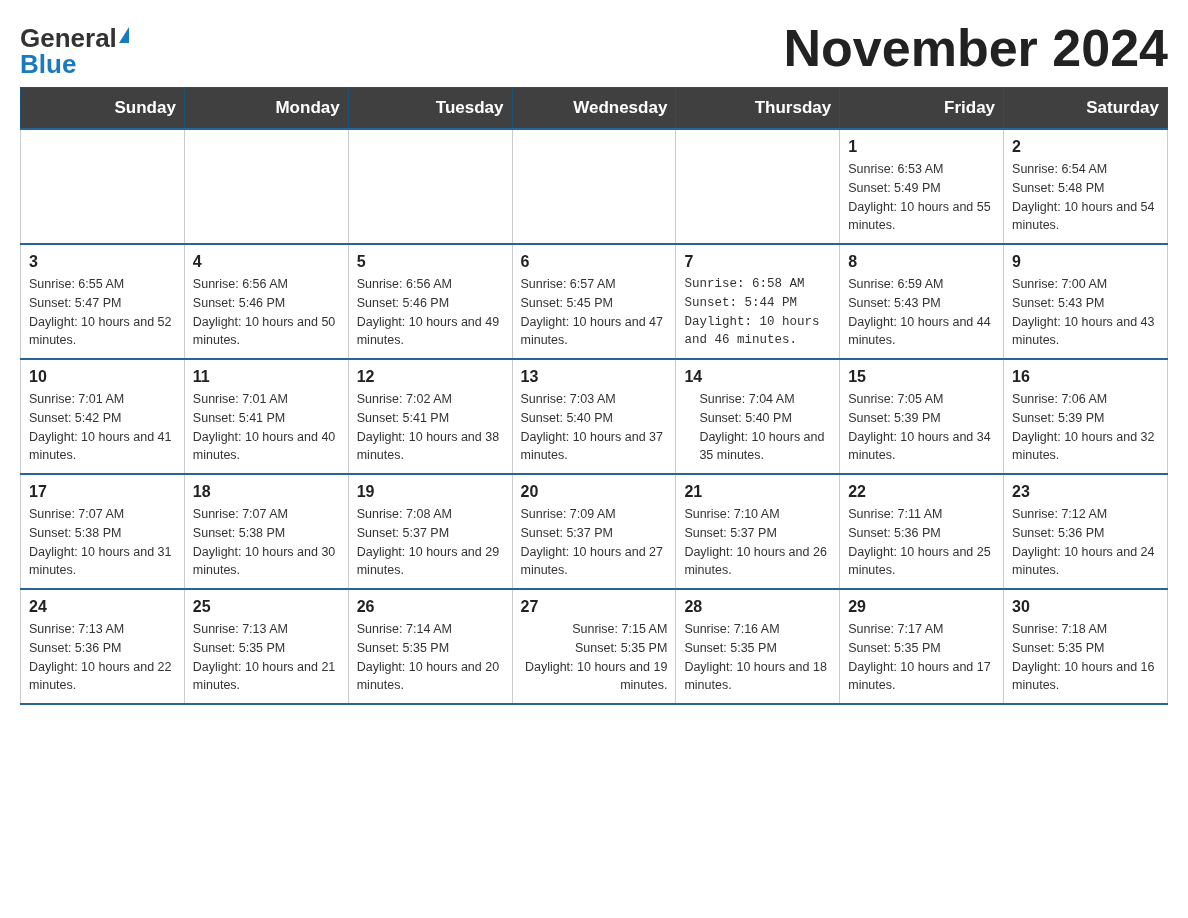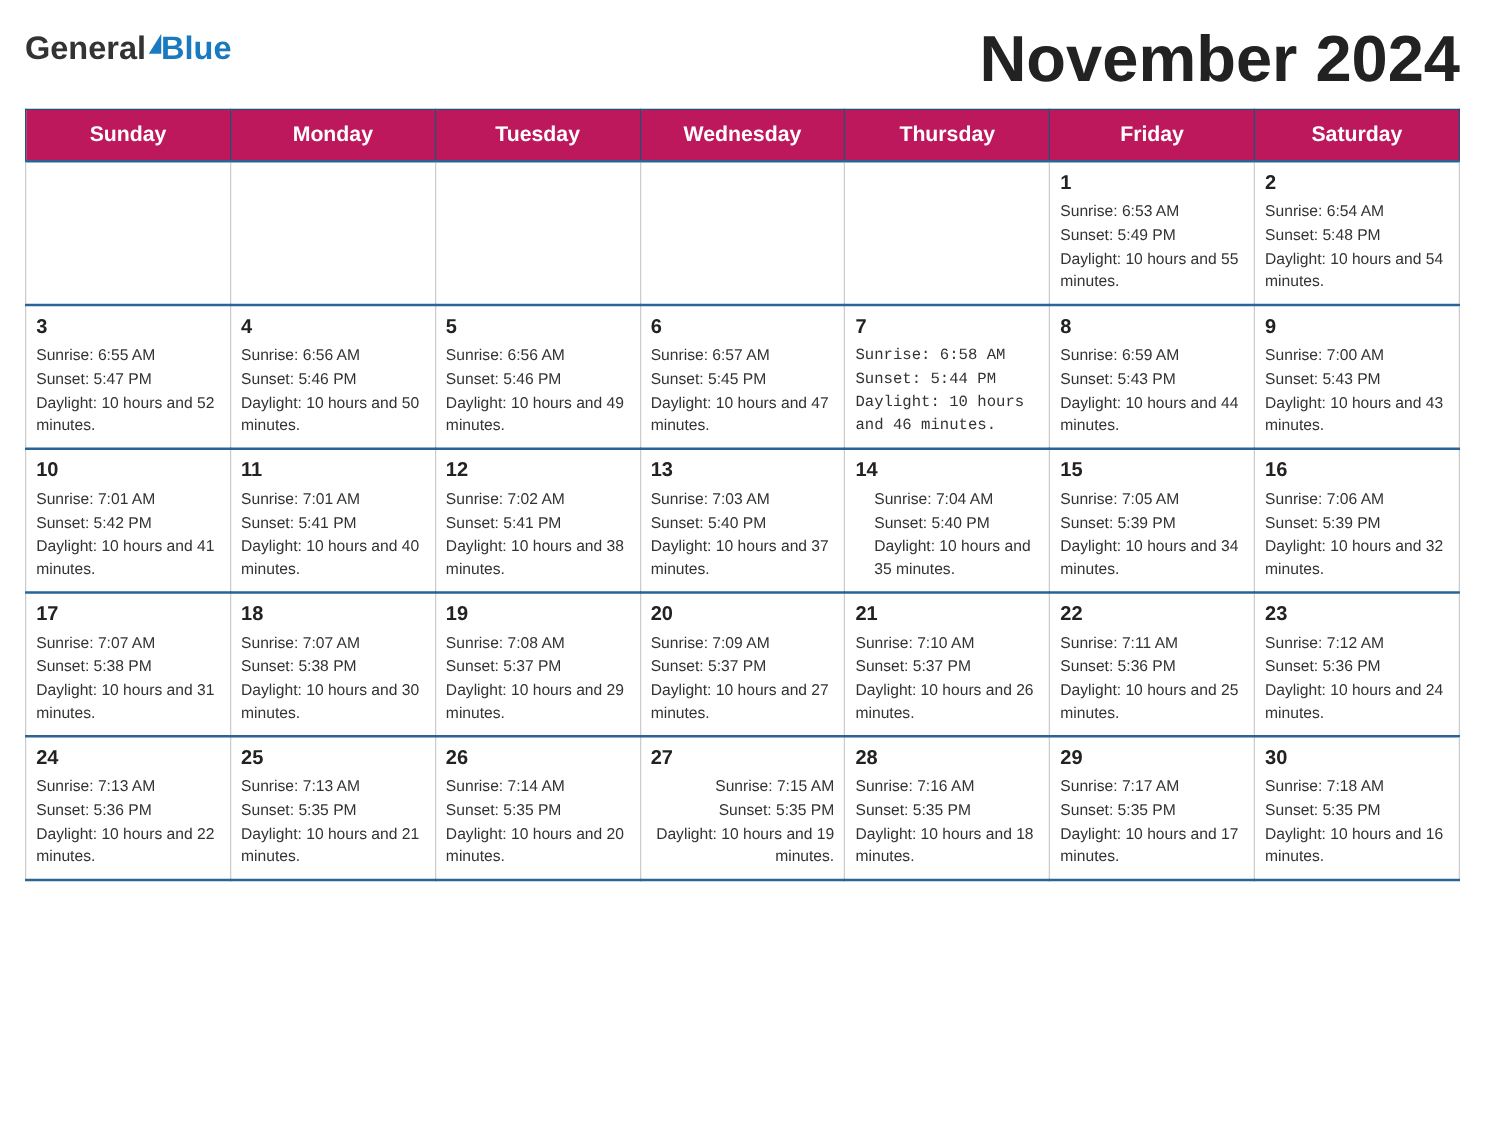--- a/index.html
+++ b/index.html
@@ -11,21 +11,21 @@
       min-height: 918px;
     }
     .header {
       display: flex;
       justify-content: space-between;
       align-items: flex-start;
       margin-bottom: 10px;
     }
     .logo {
       display: flex;
-      flex-direction: row;
+      flex-direction: column;
       align-items: flex-start;
       padding-top: 5px;
     }
     .logo-general {
       font-size: 26px;
       font-weight: bold;
       color: #333;
       line-height: 1;
     }
     .logo-blue {
@@ -58,26 +58,26 @@
       font-size: 22px;
       color: #444;
       margin-top: 4px;
     }
     .calendar {
       width: 100%;
       border-collapse: collapse;
       border: 1px solid #2a6496;
     }
     .calendar th {
-      background: #be185d;
+      background: #404040;
       color: #fff;
       font-size: 17px;
       font-weight: bold;
       padding: 10px 8px;
-      text-align: center;
+      text-align: right;
       border: 1px solid #1e5276;
     }
     .calendar td {
       vertical-align: top;
       padding: 8px;
       border: 1px solid #ccc;
       width: calc(100% / 7);
       min-height: 110px;
       font-size: 13px;
       color: #333;

